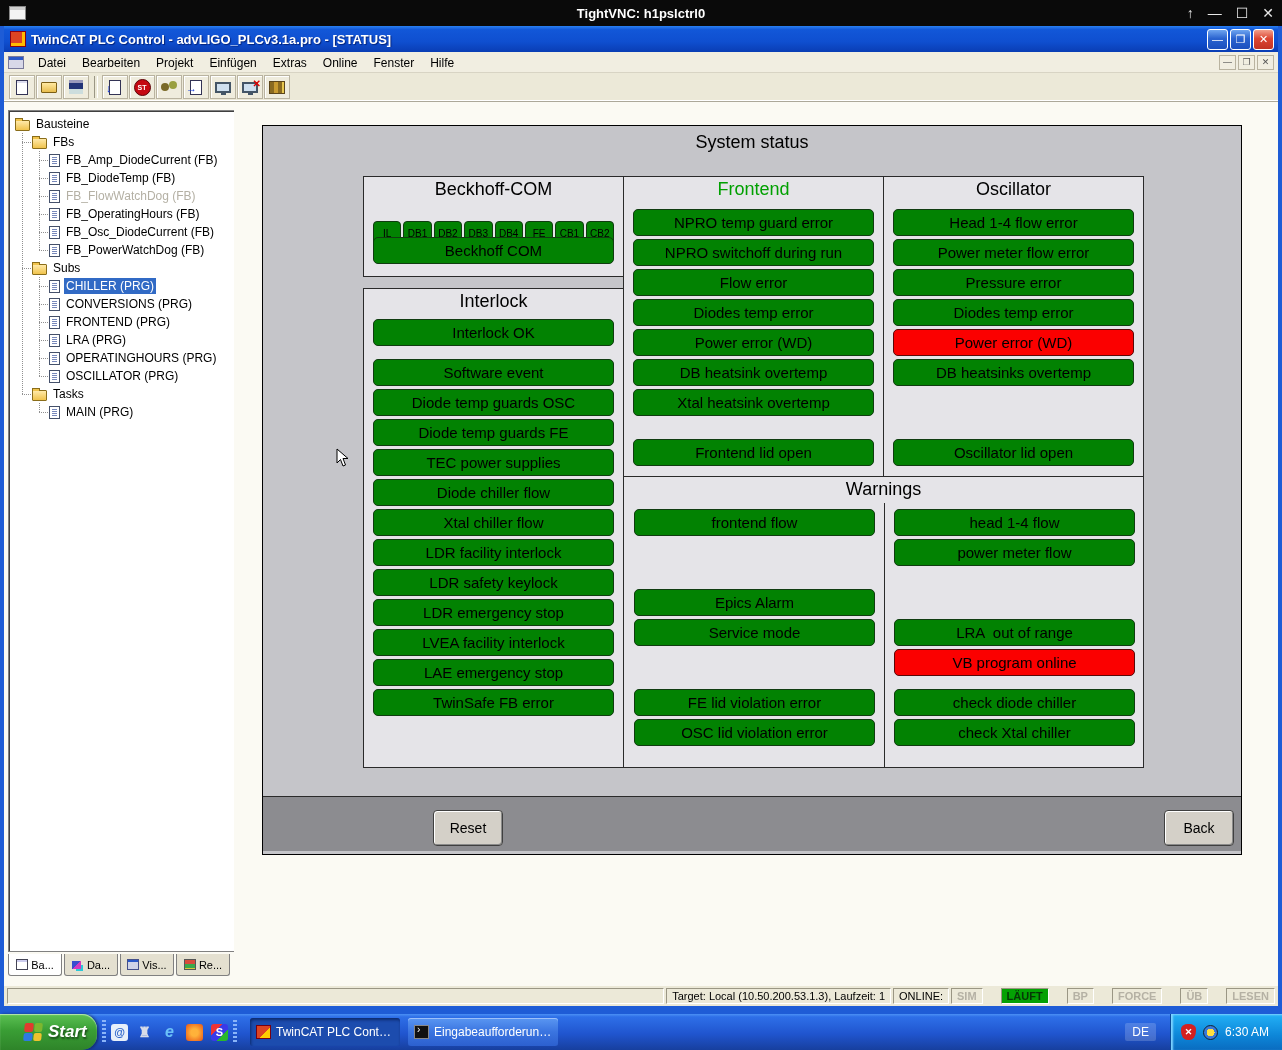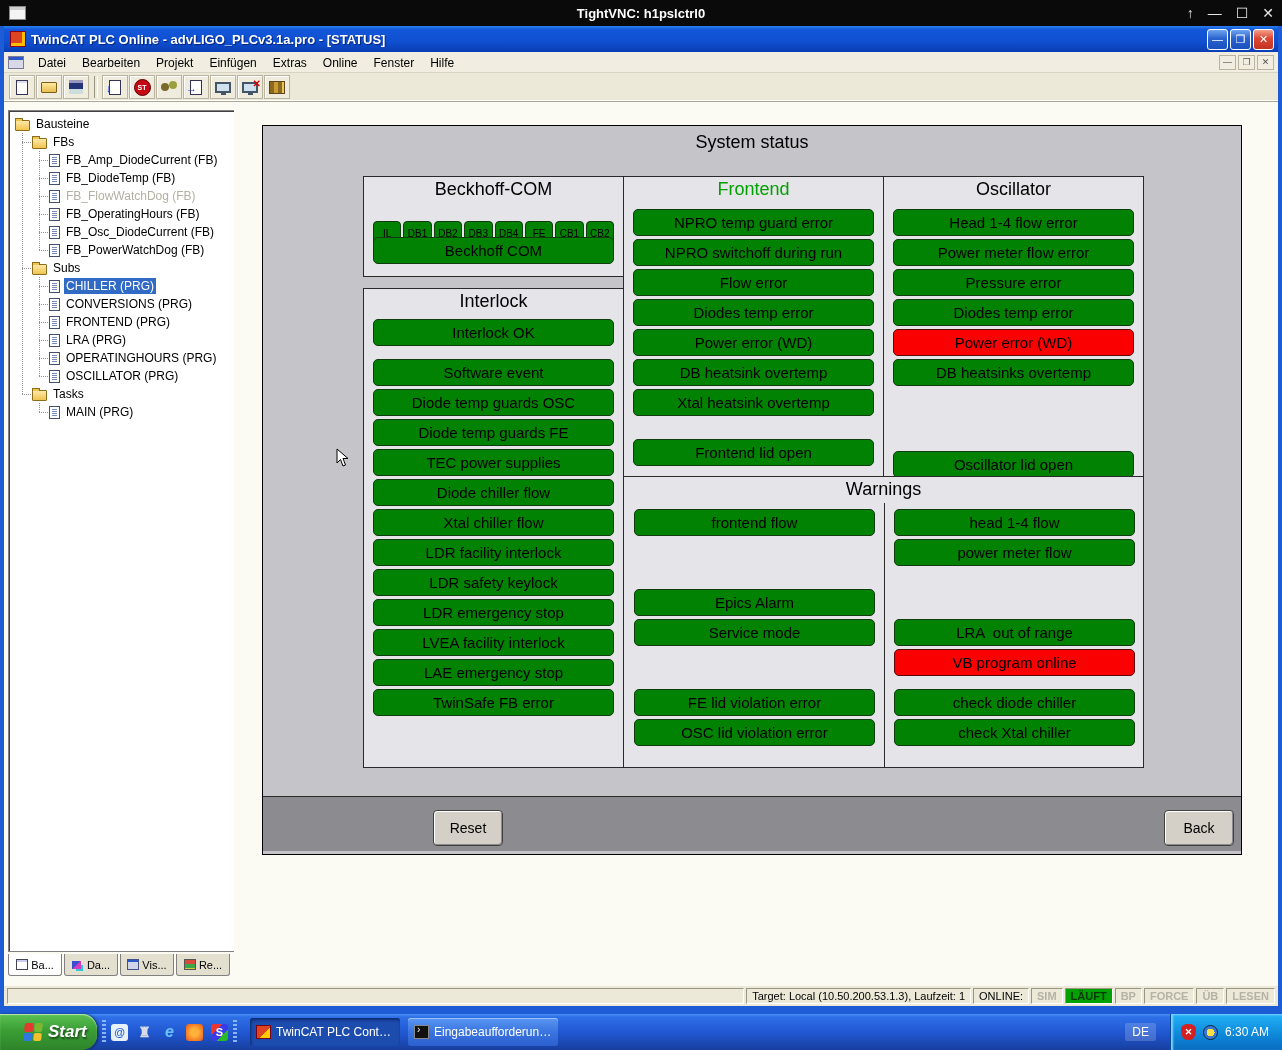--- a/index.html
+++ b/index.html
@@ -197,21 +197,21 @@
     <span>—</span>
     <span>☐</span>
     <span>✕</span>
   </div>
 </div>
 
 <div id="app-window">
 
   <div class="titlebar">
     <div class="app-ico"></div>
-    <div class="titlebar-text">TwinCAT PLC Online - advLIGO_PLCv3.1a.pro - [STATUS]</div>
+    <div class="titlebar-text">TwinCAT PLC Control - advLIGO_PLCv3.1a.pro - [STATUS]</div>
     <div class="tb-btns">
       <div class="tb-btn">—</div>
       <div class="tb-btn">❐</div>
       <div class="tb-btn close">✕</div>
     </div>
   </div>
 
   <div class="menubar">
     <div class="mdi-ico"></div>
     <div>
@@ -431,21 +431,21 @@
           <div class="vhead">Oscillator</div>
           <div class="stack" style="top:32px">
 
           <div class="lamp">Head 1-4 flow error</div>
               <div class="lamp">Power meter flow error</div>
               <div class="lamp">Pressure error</div>
               <div class="lamp">Diodes temp error</div>
               <div class="lamp state-error">Power error (WD)</div>
               <div class="lamp">DB heatsinks overtemp</div>
             </div>
-          <div class="lamp single" style="top:274px">Oscillator lid open</div>
+          <div class="lamp single" style="top:262px">Oscillator lid open</div>
         </div>
 
         <div class="vbox box-warnings">
           <div class="vhead">Warnings</div>
           <div class="wdivider"></div>
           <div class="stack wg wg-l wg-t1">
 
           <div class="lamp">frontend flow</div>
             </div>
           <div class="stack wg wg-l wg-l2">
@@ -484,21 +484,21 @@
 
     <svg class="cursor" viewBox="0 0 13 20">
       <path d="M1 1 L1 15 L4.5 11.5 L7 18 L9.5 17 L7 10.5 L12 10.5 Z" fill="#fff" stroke="#000" stroke-width="1"></path>
     </svg>
   </div>
 
   <div class="statusbar">
     <div class="sseg grow"></div>
     <div class="sseg">Target: Local (10.50.200.53.1.3), Laufzeit: 1</div>
     <div class="sseg">ONLINE:</div>
-    <div style="display:flex;gap:2px">
+    <div style="display:flex;gap:18px">
 
     <div class="flag state-off">SIM</div>
         <div class="flag state-on">LÄUFT</div>
         <div class="flag state-off">BP</div>
         <div class="flag state-off">FORCE</div>
         <div class="flag state-off">ÜB</div>
         <div class="flag state-off">LESEN</div>
       </div>
   </div>
 </div>

